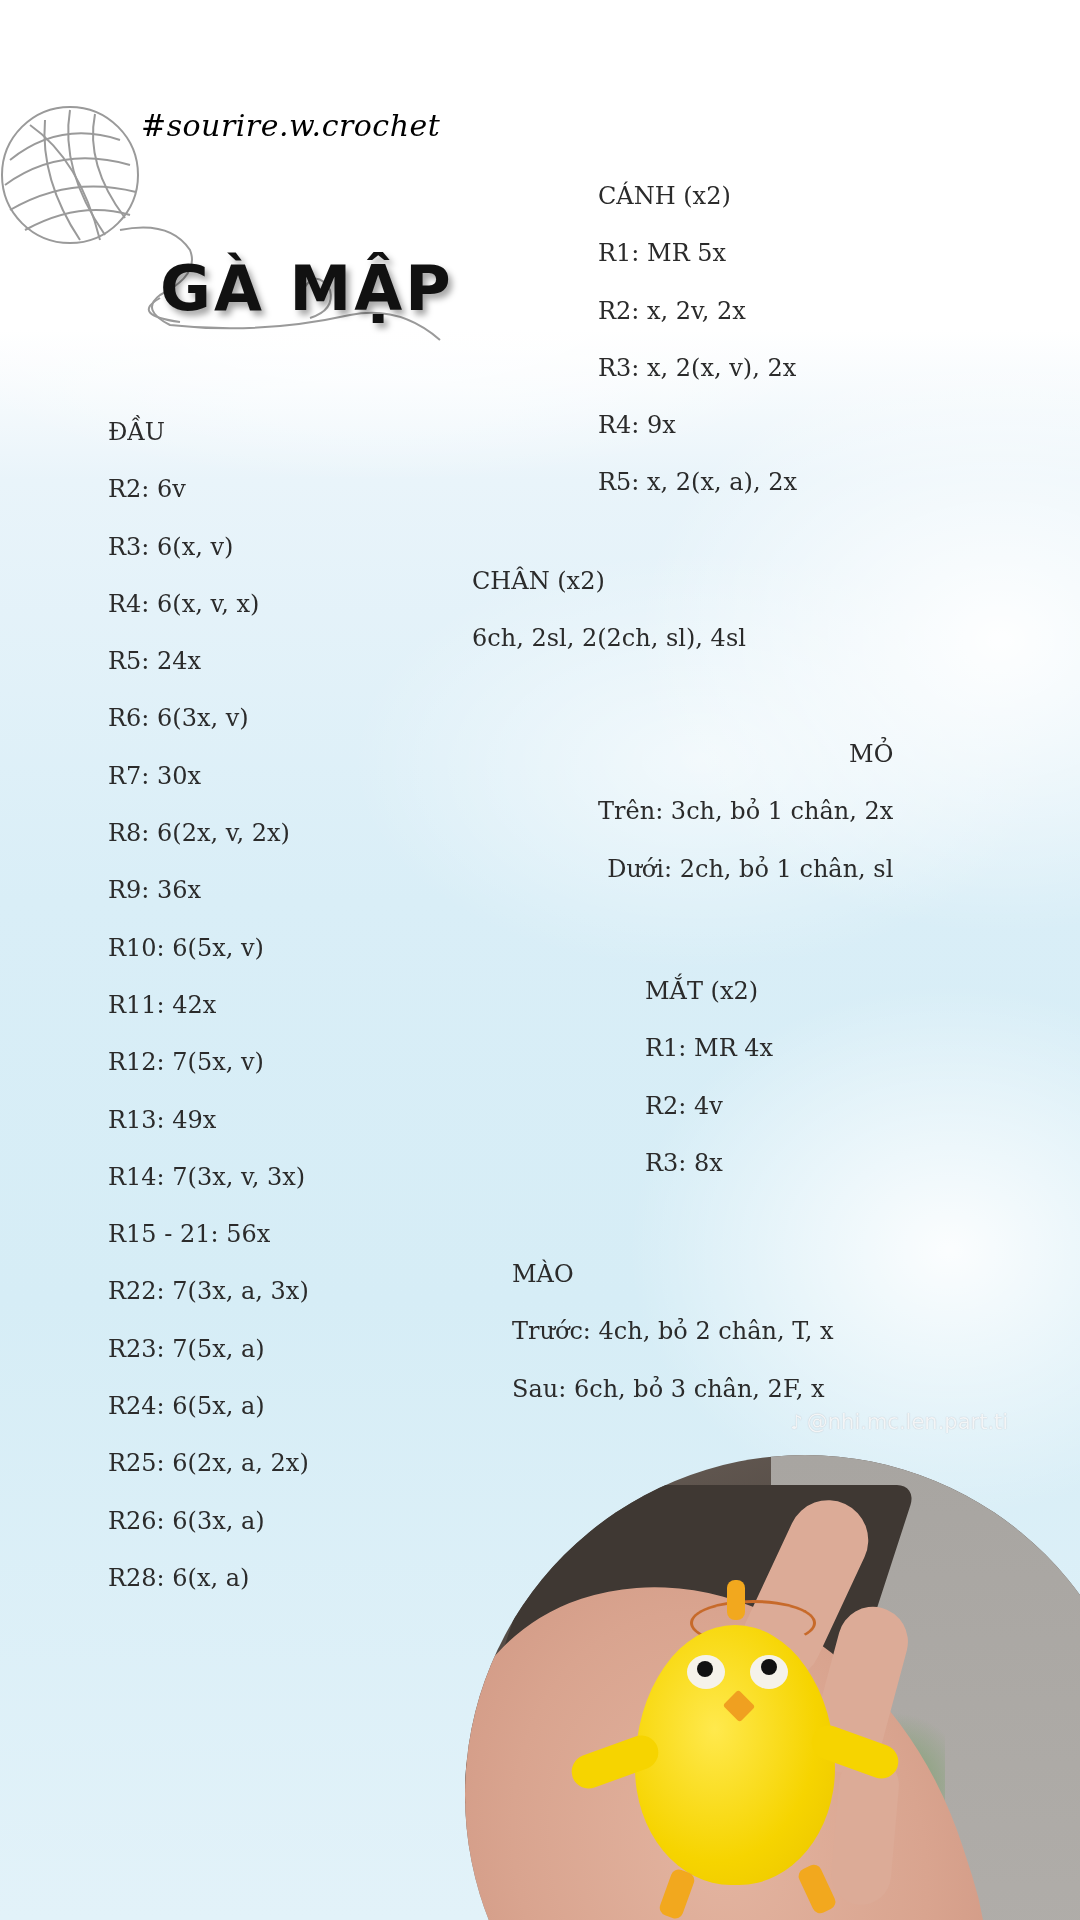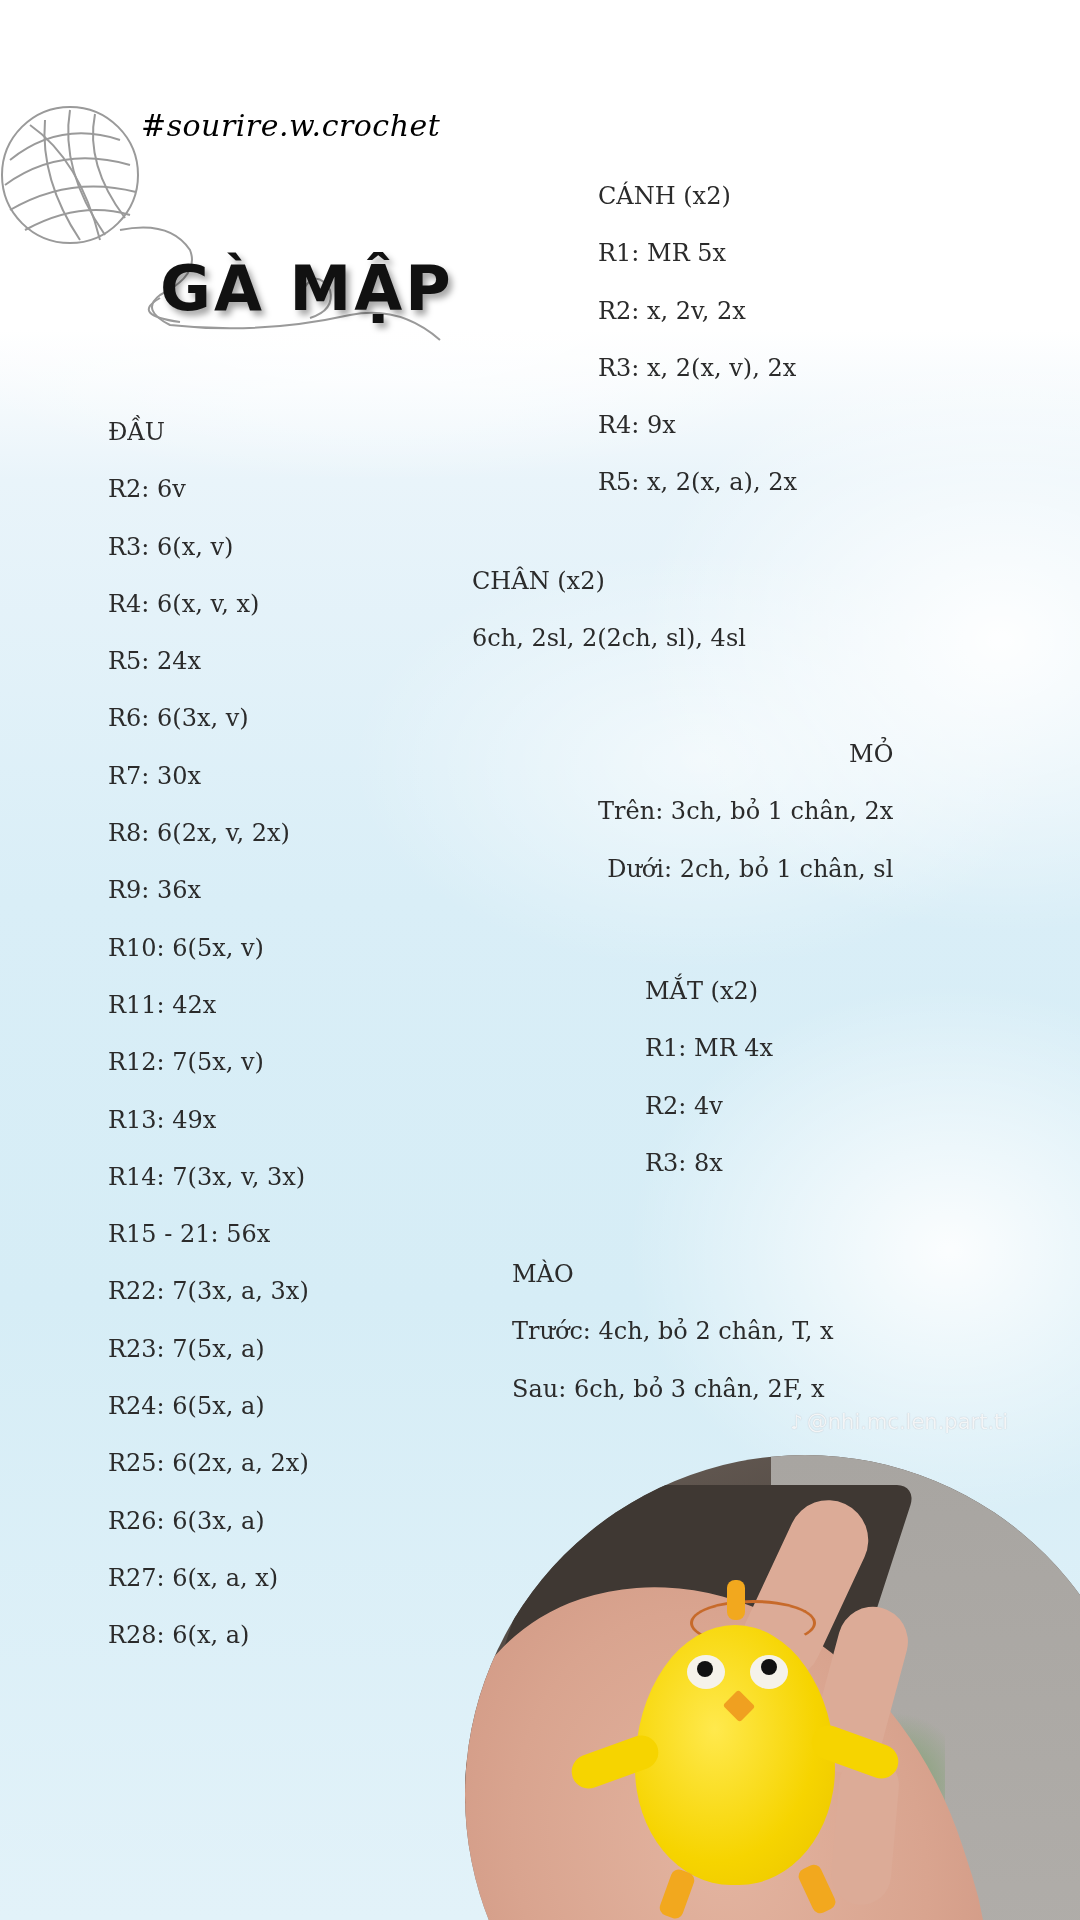--- a/index.html
+++ b/index.html
@@ -101,21 +101,20 @@
   <div class="line">R11: 42x</div>
   <div class="line">R12: 7(5x, v)</div>
   <div class="line">R13: 49x</div>
   <div class="line">R14: 7(3x, v, 3x)</div>
   <div class="line">R15 - 21: 56x</div>
   <div class="line">R22: 7(3x, a, 3x)</div>
   <div class="line">R23: 7(5x, a)</div>
   <div class="line">R24: 6(5x, a)</div>
   <div class="line">R25: 6(2x, a, 2x)</div>
   <div class="line">R26: 6(3x, a)</div>
-  <div class="line">R27: 6(x, a, x)</div>
   <div class="line">R28: 6(x, a)</div>
 </div>
 
 <div class="block" style="left:598px; top:168px;">
   <div class="line">CÁNH (x2)</div>
   <div class="line">R1: MR 5x</div>
   <div class="line">R2: x, 2v, 2x</div>
   <div class="line">R3: x, 2(x, v), 2x</div>
   <div class="line">R4: 9x</div>
   <div class="line">R5: x, 2(x, a), 2x</div>

